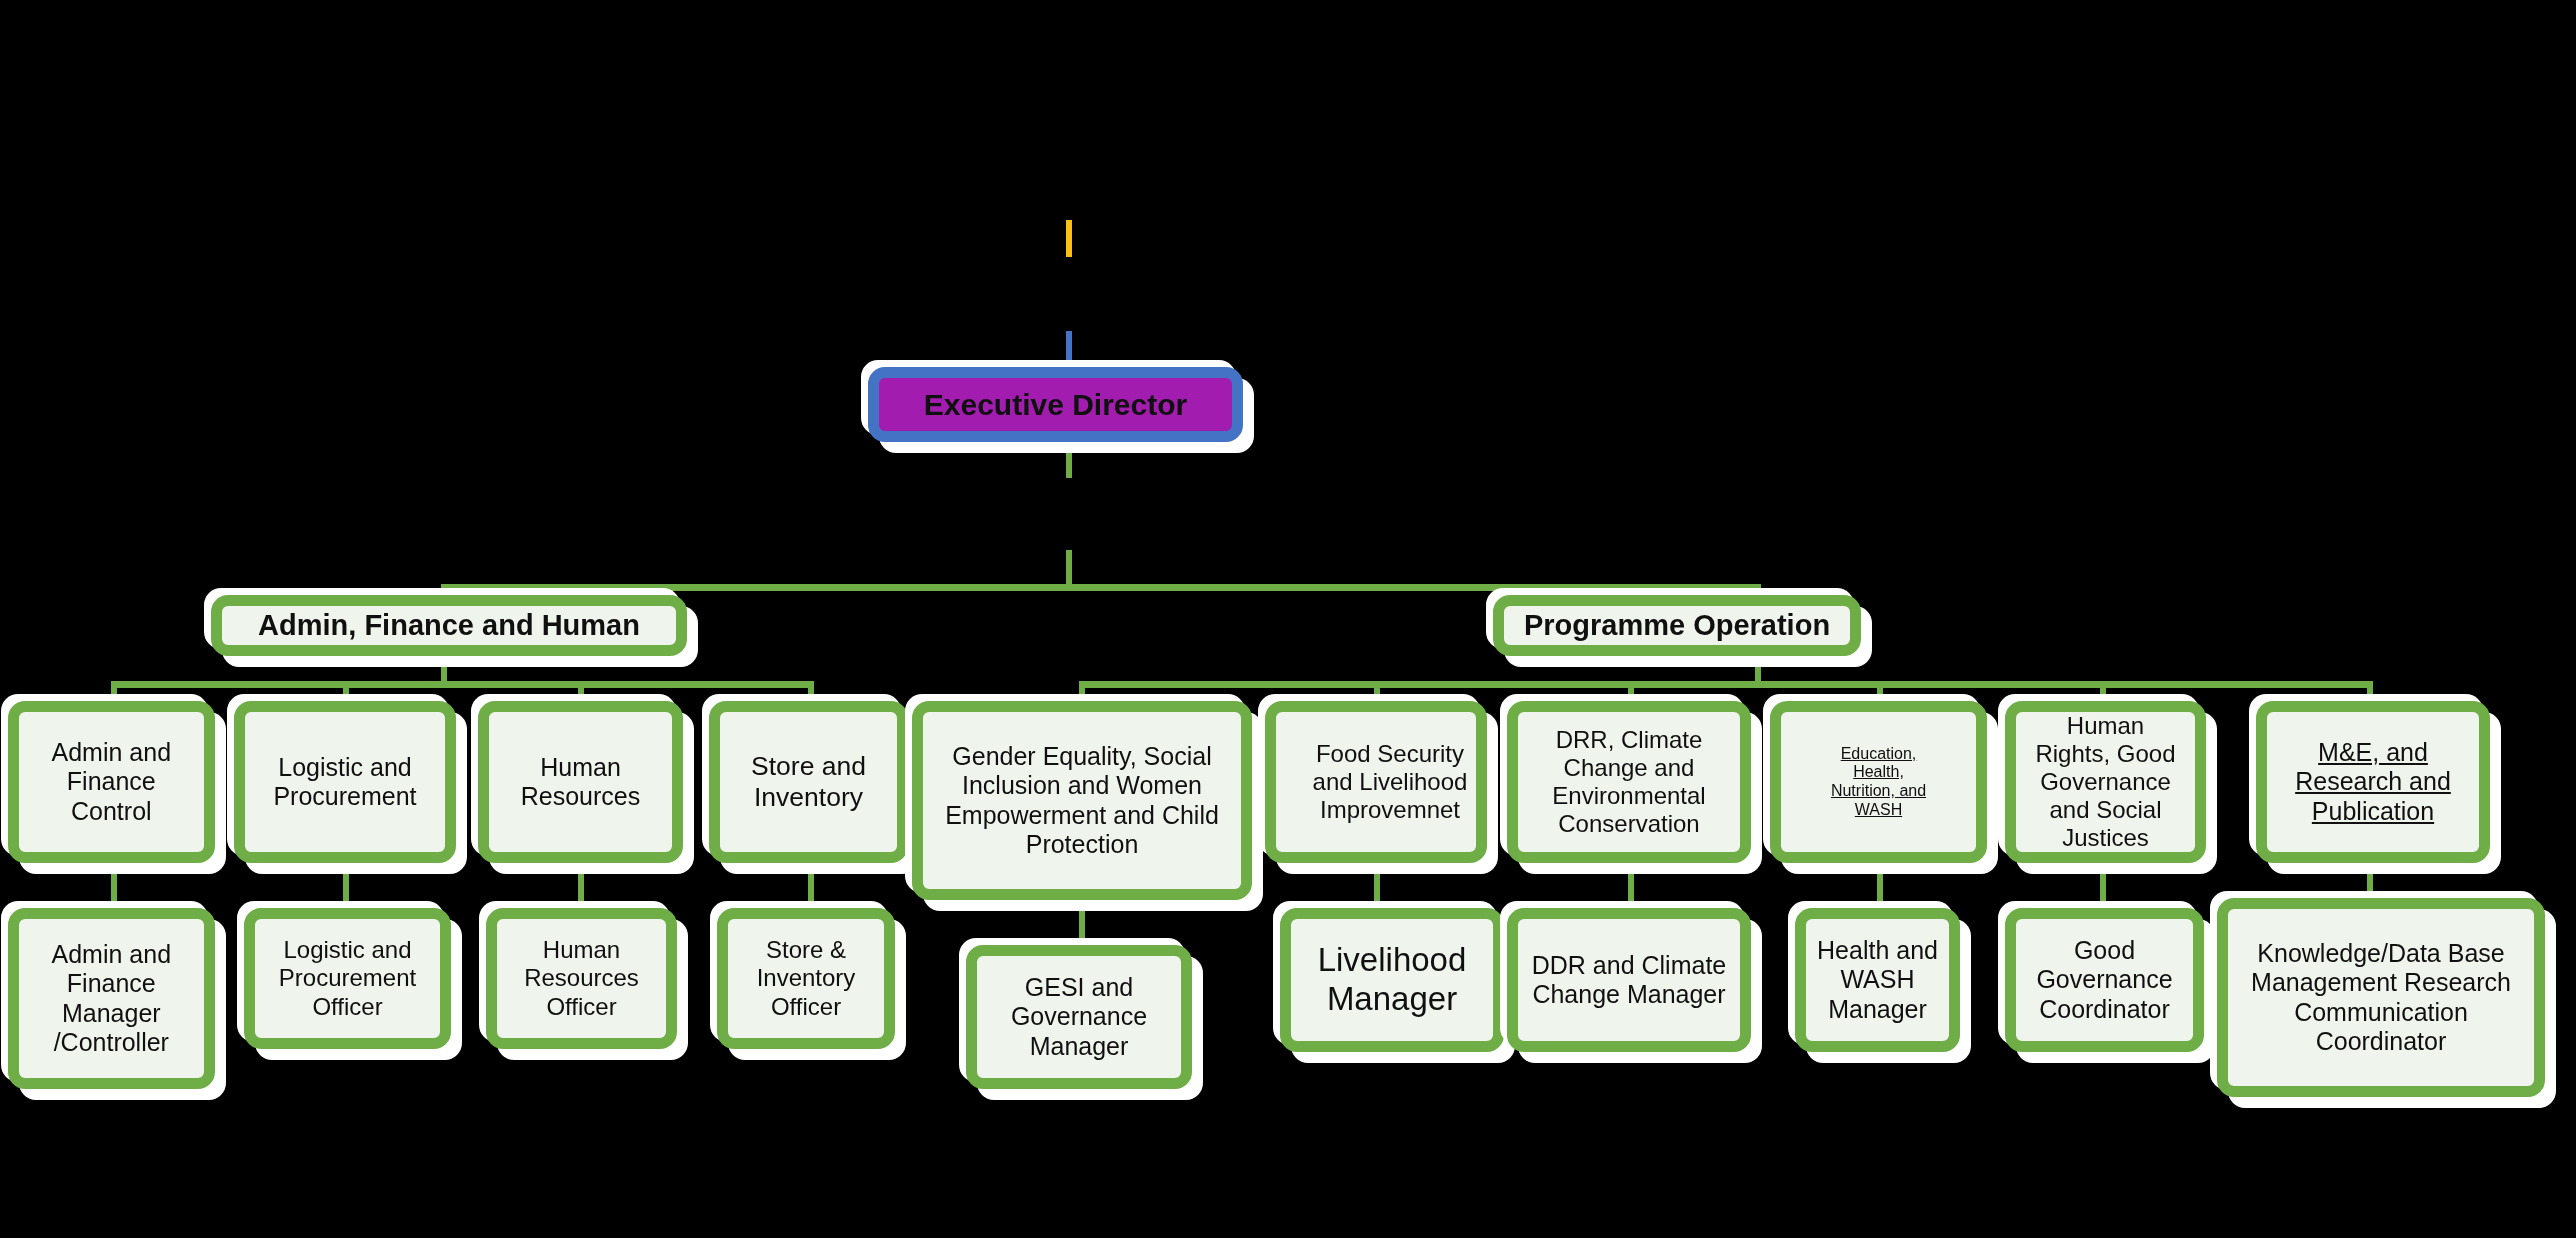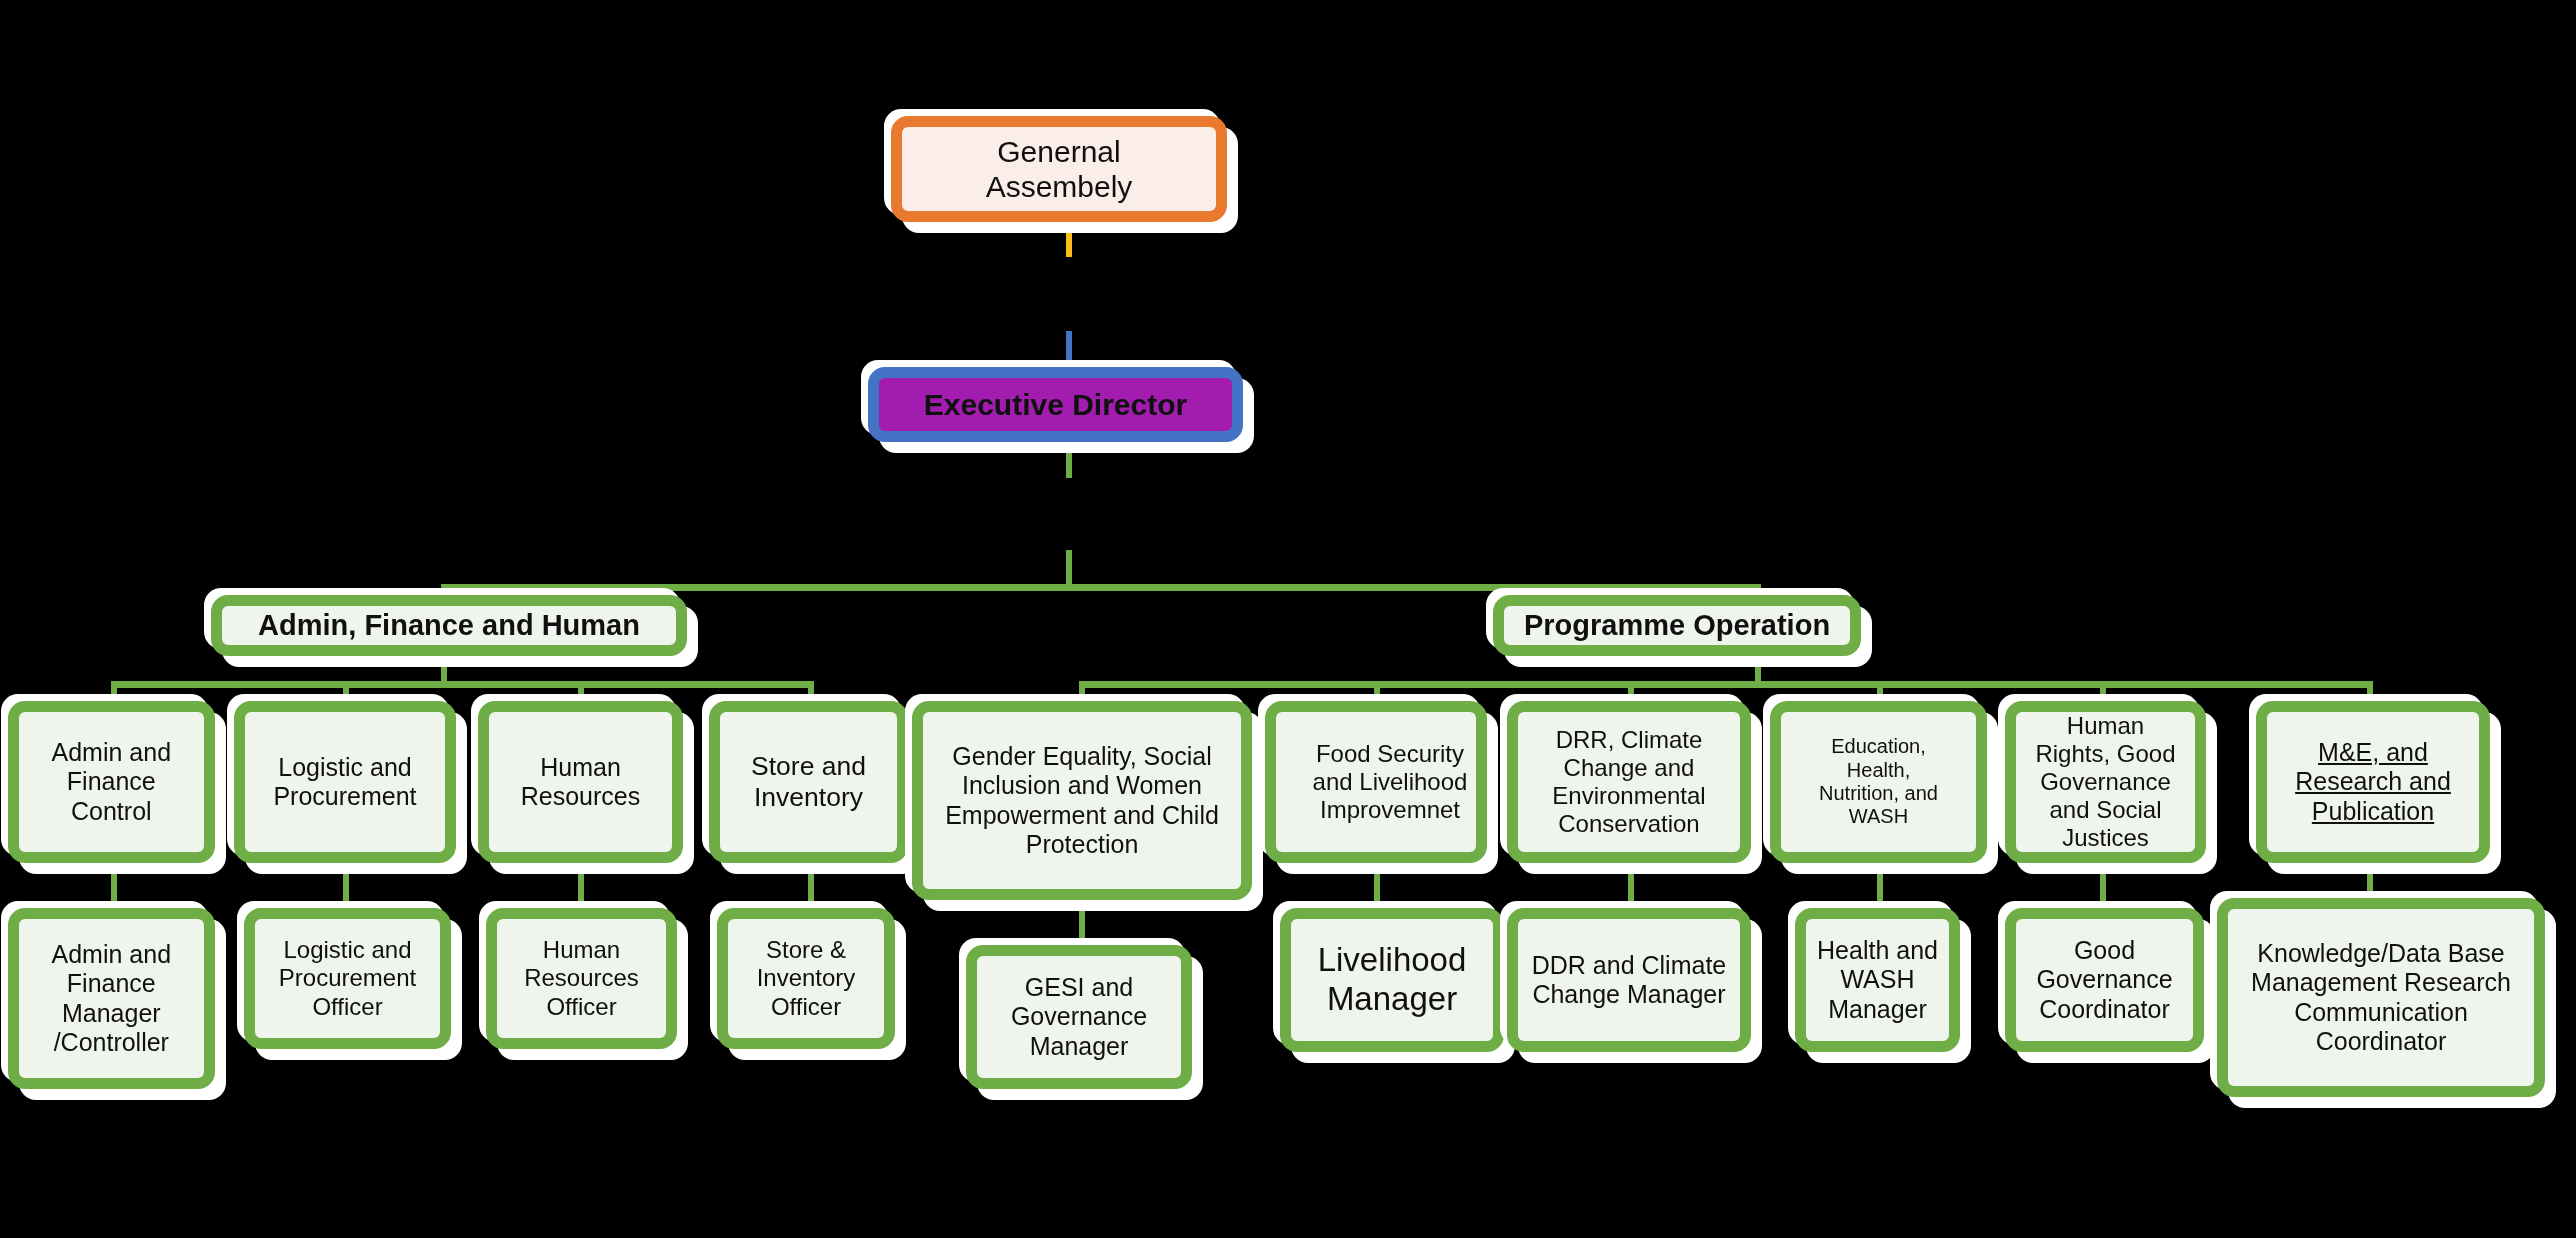--- a/index.html
+++ b/index.html
@@ -96,24 +96,20 @@
   <div class="conn" style="left:2100px; top:681px; width:5.5px; height:23.4px;"></div>
   <div class="conn" style="left:2367px; top:681px; width:5.5px; height:23.4px;"></div>
 
   <div class="conn" style="left:1079px; top:899px; width:5.5px; height:47px;"></div>
   <div class="conn" style="left:1374px; top:863px; width:5.5px; height:47px;"></div>
   <div class="conn" style="left:1628px; top:863px; width:5.5px; height:47px;"></div>
   <div class="conn" style="left:1877px; top:863px; width:5.5px; height:47px;"></div>
   <div class="conn" style="left:2100px; top:863px; width:5.5px; height:47px;"></div>
   <div class="conn" style="left:2367px; top:863px; width:5.5px; height:47px;"></div>
 
-  <div class="node n-orange" style="left:891px; top:116px; width:336px; height:106px; font-size:30px;">
-    <span class="label">Genernal
-Assembely</span>
-  </div>
 
 
   <div class="node n-blue bold" style="left:868px; top:367px; width:375px; height:75px; font-size:30px;">
     <span class="label">Executive Director</span>
   </div>
 
 
   <div class="node n-green bold" style="left:211px; top:595px; width:476px; height:61px; font-size:29px;">
     <span class="label">Admin, Finance and Human</span>
   </div>
@@ -181,21 +177,21 @@
 Improvemnet</span>
   </div>
 
   <div class="node n-green" style="left:1507px; top:701px; width:244px; height:162px; font-size:24px;">
     <span class="label">DRR, Climate
 Change and
 Environmental
 Conservation</span>
   </div>
 
-  <div class="node n-green" style="left:1770px; top:701px; width:217px; height:162px; font-size:20px;">
+  <div class="node n-green" style="left:1770px; top:701px; width:217px; height:162px; font-size:16px;text-decoration:underline;">
     <span class="label">Education,
 Health,
 Nutrition, and
 WASH</span>
   </div>
 
   <div class="node n-green" style="left:2005px; top:701px; width:201px; height:162px; font-size:24px;">
     <span class="label">Human
 Rights, Good
 Governance

